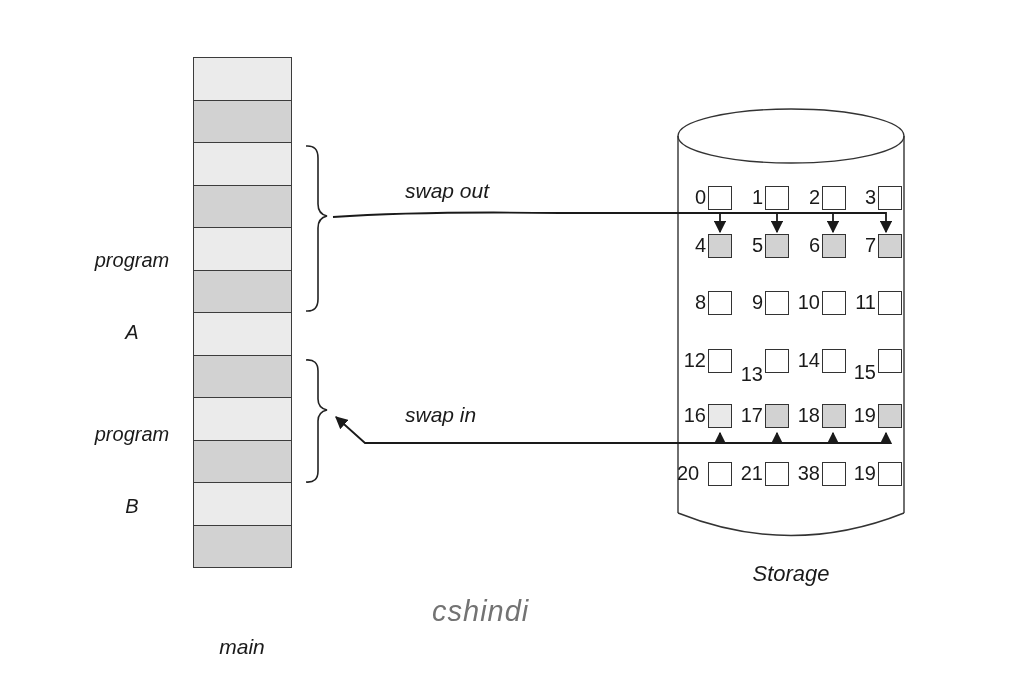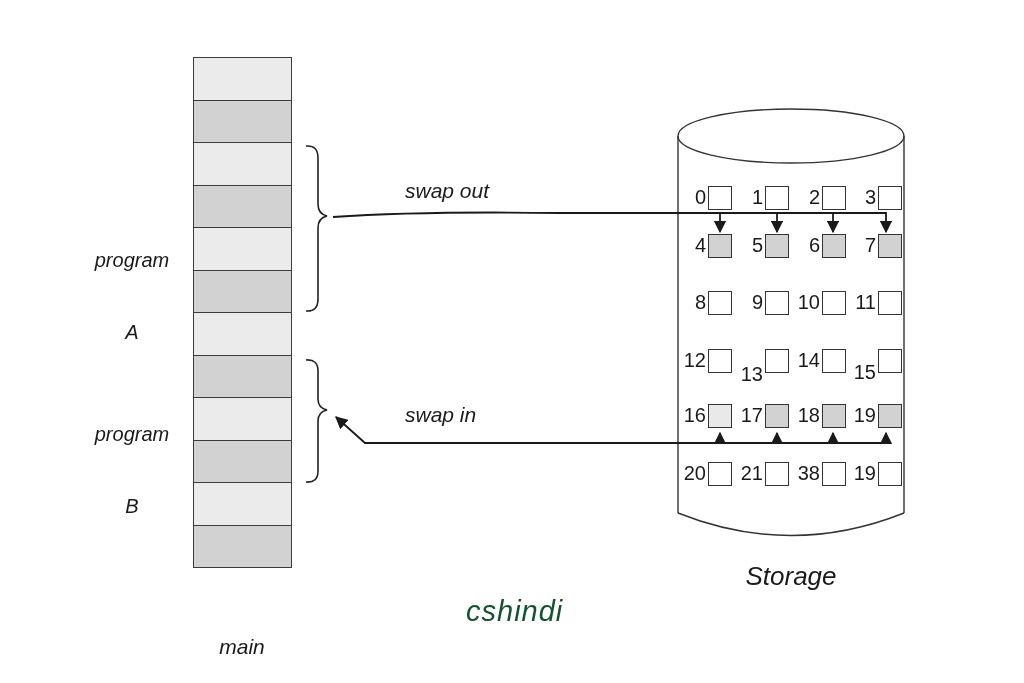--- a/index.html
+++ b/index.html
@@ -14,21 +14,21 @@
   }
   .memory-cell{flex:1;}
   .memory-cell + .memory-cell{border-top:1.5px solid #3c3c3c;}
   
   .overlay{position:absolute;left:0;top:0;width:1024px;height:683px;}
   
   .lbl{position:absolute;white-space:pre;font-style:italic;}
   .program-label{width:140px;text-align:center;font-size:20px;line-height:24px;}
   .swap-label{font-size:21px;}
   .memory-caption{width:140px;text-align:center;font-size:21px;line-height:26px;}
-  .storage-caption{width:150px;text-align:center;font-size:26px;}
+  .storage-caption{width:150px;text-align:center;font-size:22px;}
   .watermark{font-size:29px;letter-spacing:1px;}
   
   .slot{
     position:absolute;width:24px;height:24px;border:1.5px solid #333;
     box-sizing:border-box;
   }
   .slot-num{
     position:absolute;width:36px;text-align:right;font-size:20px;line-height:26px;
   }
 </style>
@@ -120,21 +120,21 @@
       <div class="slot-num" style="left: 840px; top: 347px; margin-top: 12px;">15</div>
       <div class="slot" style="left: 878px; top: 349px; background: rgb(255, 255, 255);"></div>
       <div class="slot-num" style="left: 670px; top: 402px;">16</div>
       <div class="slot" style="left: 708px; top: 404px; background: rgb(233, 233, 233);"></div>
       <div class="slot-num" style="left: 727px; top: 402px;">17</div>
       <div class="slot" style="left: 765px; top: 404px; background: rgb(210, 210, 210);"></div>
       <div class="slot-num" style="left: 784px; top: 402px;">18</div>
       <div class="slot" style="left: 822px; top: 404px; background: rgb(210, 210, 210);"></div>
       <div class="slot-num" style="left: 840px; top: 402px;">19</div>
       <div class="slot" style="left: 878px; top: 404px; background: rgb(210, 210, 210);"></div>
-      <div class="slot-num" style="left: 670px; top: 460px;">20</div>
+      <div class="slot-num" style="left: 670px; top: 460px; text-align: center;">20</div>
       <div class="slot" style="left: 708px; top: 462px; background: rgb(255, 255, 255);"></div>
       <div class="slot-num" style="left: 727px; top: 460px;">21</div>
       <div class="slot" style="left: 765px; top: 462px; background: rgb(255, 255, 255);"></div>
       <div class="slot-num" style="left: 784px; top: 460px;">38</div>
       <div class="slot" style="left: 822px; top: 462px; background: rgb(255, 255, 255);"></div>
       <div class="slot-num" style="left: 840px; top: 460px;">19</div>
       <div class="slot" style="left: 878px; top: 462px; background: rgb(255, 255, 255);"></div>
     </div>
 
   <div class="lbl program-label" style="left:62px;top:200px;">
@@ -151,15 +151,15 @@
 
   <div class="lbl swap-label" style="left:405px;top:403px;text-align:right;">swap in</div>
 
   <div class="lbl memory-caption" style="left:172px;top:582px;">
     <div>main</div>
     
   </div>
 
   <div class="lbl storage-caption" style="left:716px;top:561px;">Storage</div>
 
-  <div class="lbl watermark" style="left: 466px; top: 595px; color: #14532d;">cshindi</div>
+  <div class="lbl watermark" style="left: 432px; top: 595px; color: #737373;">cshindi</div>
 
 </div>
 
 </body></html>

